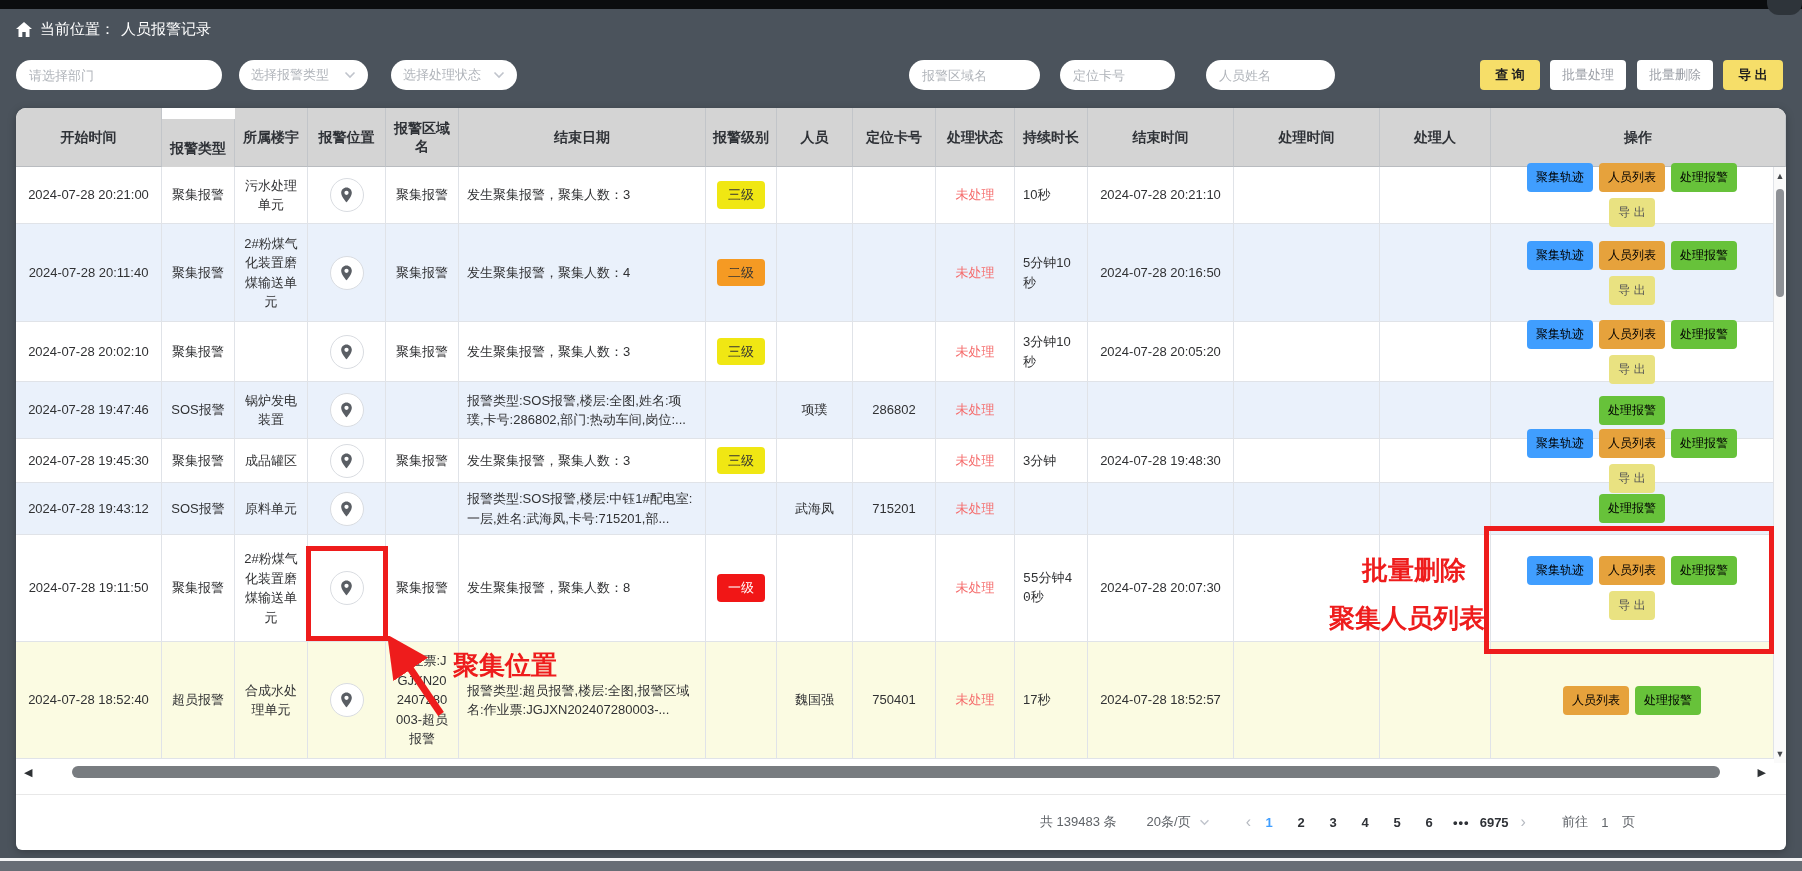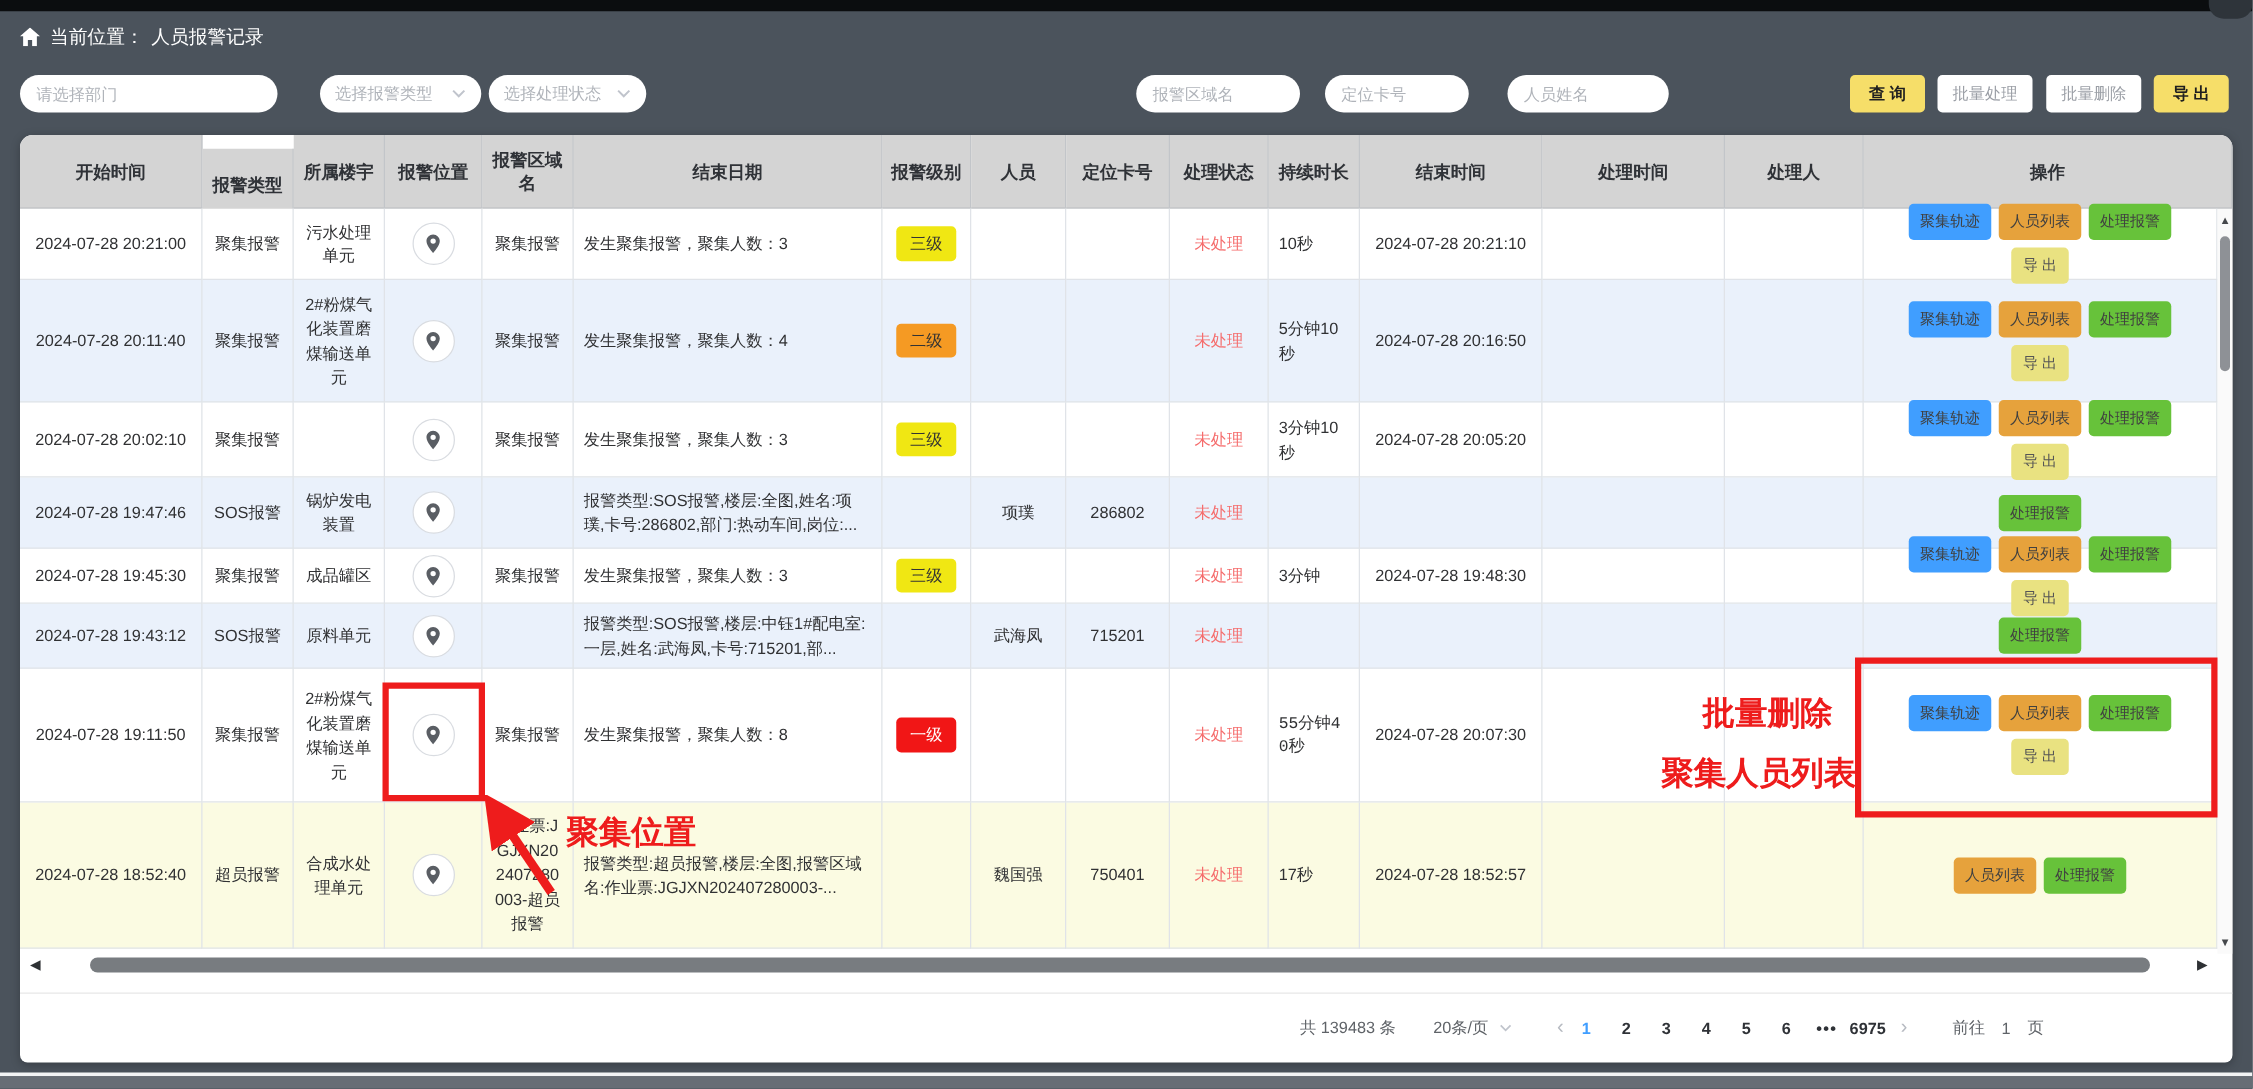--- a/index.html
+++ b/index.html
@@ -18,21 +18,21 @@
   .f-input{border:none;outline:none;border-radius:15px;padding:0 13px;background:#fff;color:#606266;}
   .f-input::placeholder{color:#b0b4ba;}
   .f-select{background:#fff;border-radius:15px;display:flex;align-items:center;justify-content:space-between;
             padding:0 12px;color:#b0b4ba;cursor:pointer;}
   .f-daterange{background:#fff;border-radius:15px;display:flex;align-items:center;padding:0 12px;color:#b0b4ba;}
   .f-daterange .d-start,.f-daterange .d-end{flex:1;text-align:center;}
   .f-daterange .d-sep{color:#8d9095;padding:0 4px;}
   .f-btn{border:none;border-radius:4px;font-size:13px;font-weight:600;cursor:pointer;}
   .f-btn.yellow{background:var(--primary-button-yellow);color:#1f1f1f;}
   .f-btn.white{background:#fff;color:#9b9fa6;font-weight:400;}
-  .dept{left:16px;width:206px;} .type-sel{left:256px;width:129px;} .stat-sel{left:391px;width:126px;}
+  .dept{left:16px;width:206px;} .type-sel{left:239px;width:129px;} .stat-sel{left:391px;width:126px;}
   .daterange{left:540px;width:350px;} .region-in{left:909px;width:131px;} .card-in{left:1060px;width:115px;}
   .person-in{left:1206px;width:129px;}
   .query-btn{left:1480px;width:60px;} .bhandle-btn{left:1550px;width:76px;}
   .bdelete-btn{left:1637px;width:76px;} .export-btn{left:1723px;width:60px;}
 
   
   .panel{position:absolute;left:16px;top:108px;width:1770px;height:742px;background:#fff;
          border-radius:10px 10px 6px 6px;overflow:hidden;box-shadow:0 2px 8px rgba(0,0,0,.25);}
   .t-header{position:absolute;left:0;top:0;display:flex;}
   .t-hcell{height:59px;box-sizing:border-box;background:var(--header-gray);border-right:1px solid #c2c5c9;
@@ -44,21 +44,21 @@
           display:flex;align-items:center;justify-content:center;padding:4px 8px;font-size:13px;
           color:#303133;text-align:center;word-break:break-all;line-height:1.5;flex-wrap:wrap;align-content:center;}
   .t-cell.left{justify-content:flex-start;text-align:left;}
   .tone-white{background:#fff;} .tone-blue{background:var(--row-alt-blue);} .tone-yellow{background:var(--row-highlight-yellow);}
   .pin-btn{width:34px;height:34px;border-radius:50%;border:1px solid #d9dce1;background:#fff;
            display:flex;align-items:center;justify-content:center;cursor:pointer;}
   .badge{display:inline-block;padding:4px 11px;border-radius:4px;font-size:13px;color:#333;}
   .badge.l3{background:var(--level3-yellow);} .badge.l2{background:var(--level2-orange);}
   .badge.l1{background:var(--level1-red);color:#fff;}
   .status-unhandled{color:var(--status-unhandled-red);}
-  .op-btn{border:none;border-radius:4px;color:#404040;font-size:12px;padding:6px 9px;margin:3px;cursor:pointer;white-space:nowrap;}
+  .op-btn{border:none;border-radius:4px;color:#000000;font-size:12px;padding:6px 9px;margin:3px;cursor:pointer;white-space:nowrap;}
   .op-track{background:var(--accent-blue);} .op-list{background:var(--op-orange);}
   .op-handle{background:var(--op-green);} .op-export{background:var(--op-export-yellow);color:#555;}
 
   
   .v-scrollbar{position:absolute;left:1758px;top:59px;width:12px;height:596px;background:#fafafa;}
   .v-scrollbar .arr{position:absolute;left:0;width:12px;text-align:center;font-size:9px;color:#45484c;line-height:14px;}
   .v-scrollbar .arr.up{top:2px;} .v-scrollbar .arr.down{bottom:2px;}
   .v-thumb{position:absolute;left:2px;top:22px;width:8px;height:108px;background:#8e9196;border-radius:4px;}
   .h-scrollbar{position:absolute;left:0;top:655px;width:1758px;height:18px;background:#fff;}
   .h-scrollbar .arr{position:absolute;top:0;font-size:11px;color:#2e3134;line-height:18px;}

